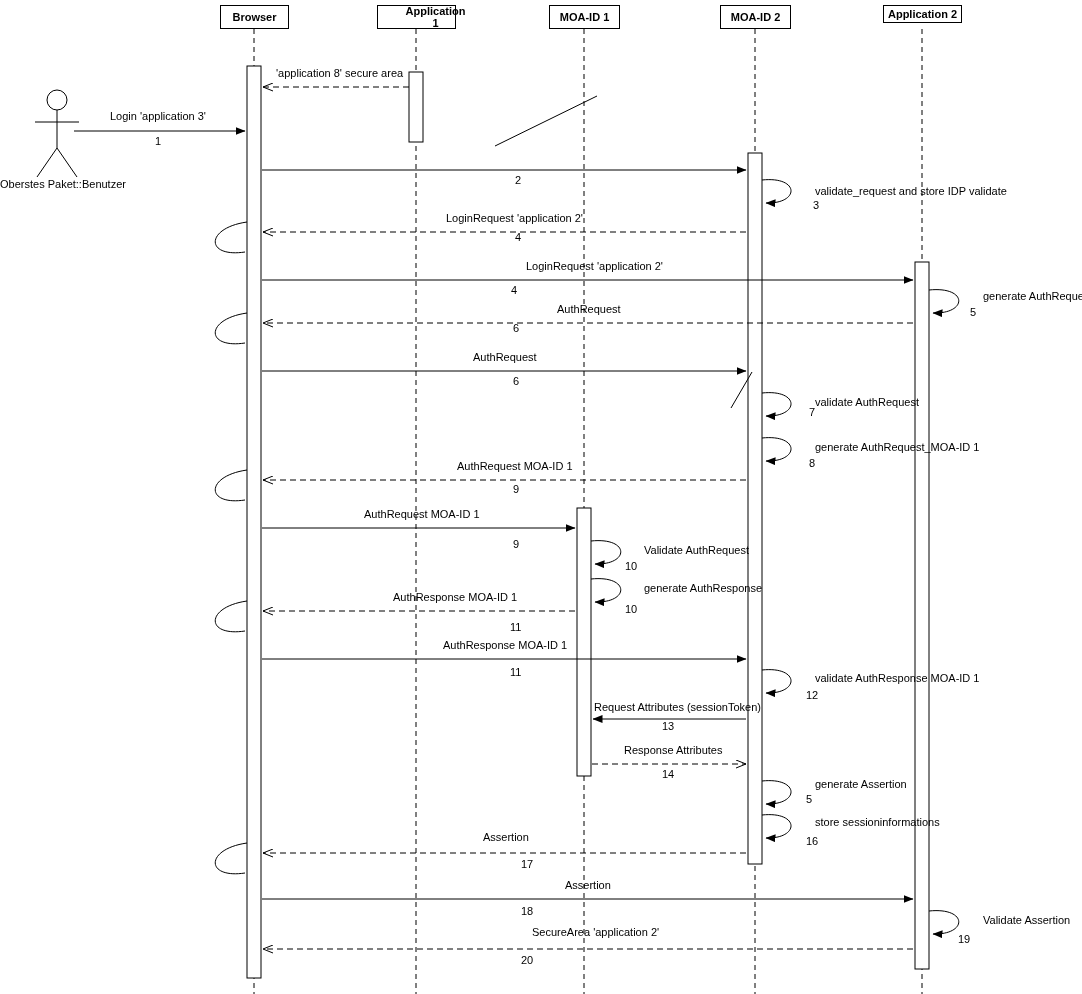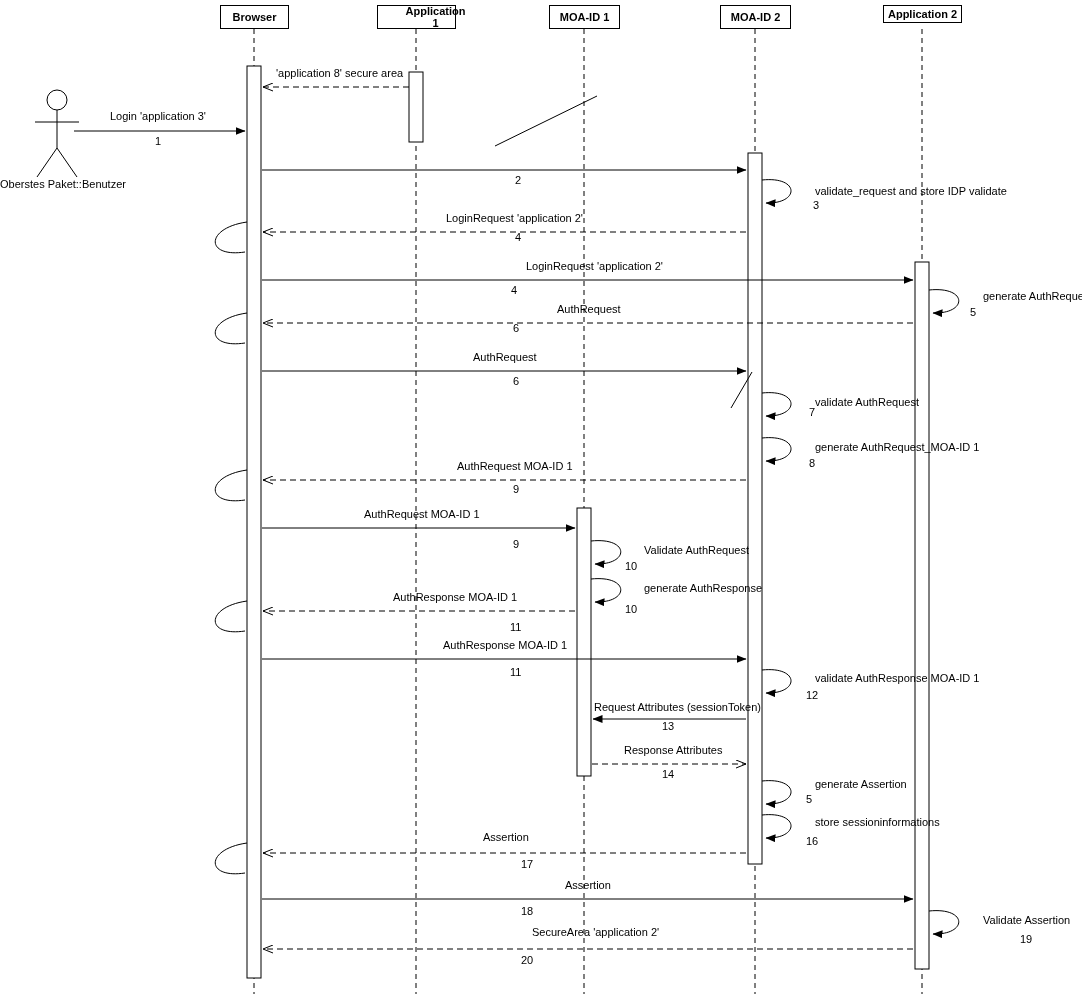--- a/index.html
+++ b/index.html
@@ -277,18 +277,18 @@
   <div class="msg-label" style="left:815px; top:816px;">store sessioninformations</div>
   <div class="msg-num" style="left:806px; top:835px;">16</div>
 
   <div class="msg-label" style="left:483px; top:831px;">Assertion</div>
   <div class="msg-num" style="left:521px; top:858px;">17</div>
 
   <div class="msg-label" style="left:565px; top:879px;">Assertion</div>
   <div class="msg-num" style="left:521px; top:905px;">18</div>
 
   <div class="msg-label" style="left:983px; top:914px;">Validate Assertion</div>
-  <div class="msg-num" style="left:1020px; top:933px;">19</div>
+  <div class="msg-num" style="left:958px; top:933px;">19</div>
 
   <div class="msg-label" style="left:532px; top:926px;">SecureArea 'application 2'</div>
   <div class="msg-num" style="left:521px; top:954px;">20</div>
 
 </div>
 
 </body></html>

